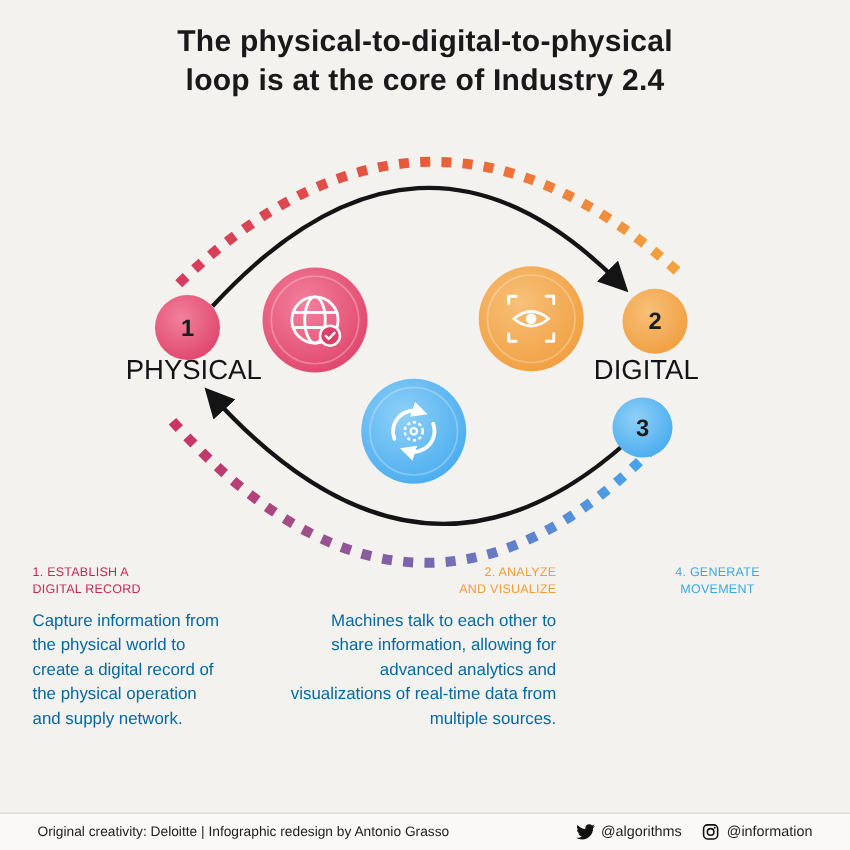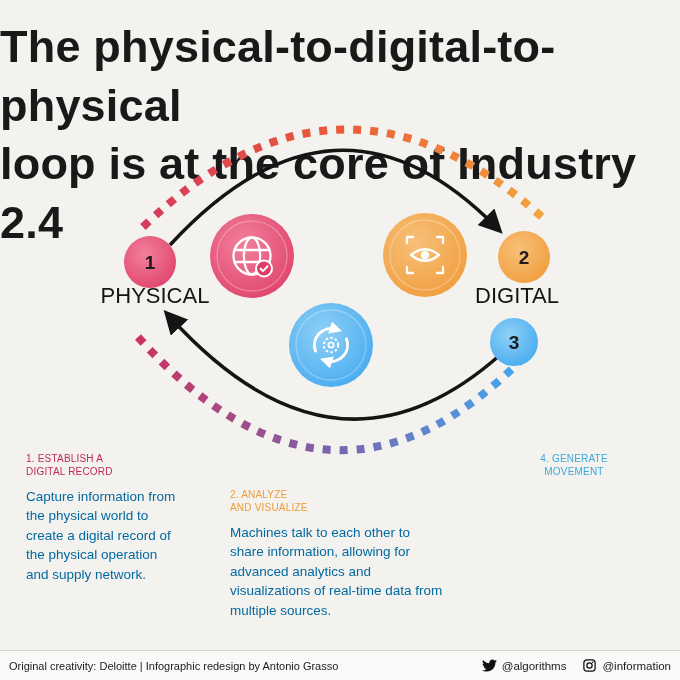--- a/index.html
+++ b/index.html
@@ -5,51 +5,52 @@
   html, body { margin: 0; padding: 0; background: #f3f2ef; }
   .page {
     position: relative;
     width: 680px; height: 680px;
     background: #f3f2ef;
     font-family: "Liberation Sans", sans-serif;
     overflow: hidden;
   }
   .title {
     position: absolute; top: 18px; left: 0; right: 0;
-    font-size: 45px; font-weight: 700; color: #191919;
+    text-align: center;
+    font-size: 24px; font-weight: 700; color: #191919;
     line-height: 1.3; letter-spacing: 0.2px;
   }
   .diagram { position: absolute; top: 105px; left: 0; }
   .diagram text { font-family: "Liberation Sans", sans-serif; }
 
   .sections {
     position: absolute; top: 452px; left: 0; right: 0;
     display: flex; justify-content: space-between;
     padding: 0 26px; box-sizing: border-box;
   }
   .section { }
   .sec-0 { width: 155px; text-align: left; }
-  .sec-1 { width: 215px; text-align: left; margin-top: 36px; }
+  .sec-1 { width: 215px; text-align: right; }
   .sec-2 { width: 160px; text-align: center; }
   .section-heading {
     font-size: 10px; font-weight: 400; line-height: 1.3;
     white-space: pre-line; margin: 0 0 9px 0; letter-spacing: 0.2px;
   }
   .sec-0 .section-heading { color: #c22a52; }
   .sec-1 .section-heading { color: #f09c38; }
   .sec-2 .section-heading { color: #3aa9dd; }
   .section-body {
     font-size: 13.5px; color: #0369a1; line-height: 1.44;
   }
 
   .footer {
     position: absolute; bottom: 0; left: 0; right: 0; height: 30px;
     background: #faf9f7; border-top: 1px solid #d6d4d1;
     display: flex; align-items: center; justify-content: space-between;
-    padding: 0 9px; box-sizing: border-box;
+    padding: 0 30px; box-sizing: border-box;
     font-size: 11px; color: #1c1c1c;
   }
   .social { display: flex; align-items: center; gap: 16px; }
   .handle { display: flex; align-items: center; gap: 5px; font-size: 11.5px; }
   .handle svg { display: block; }
 </style>
 </head>
 <body>
 
 <div class="page">

